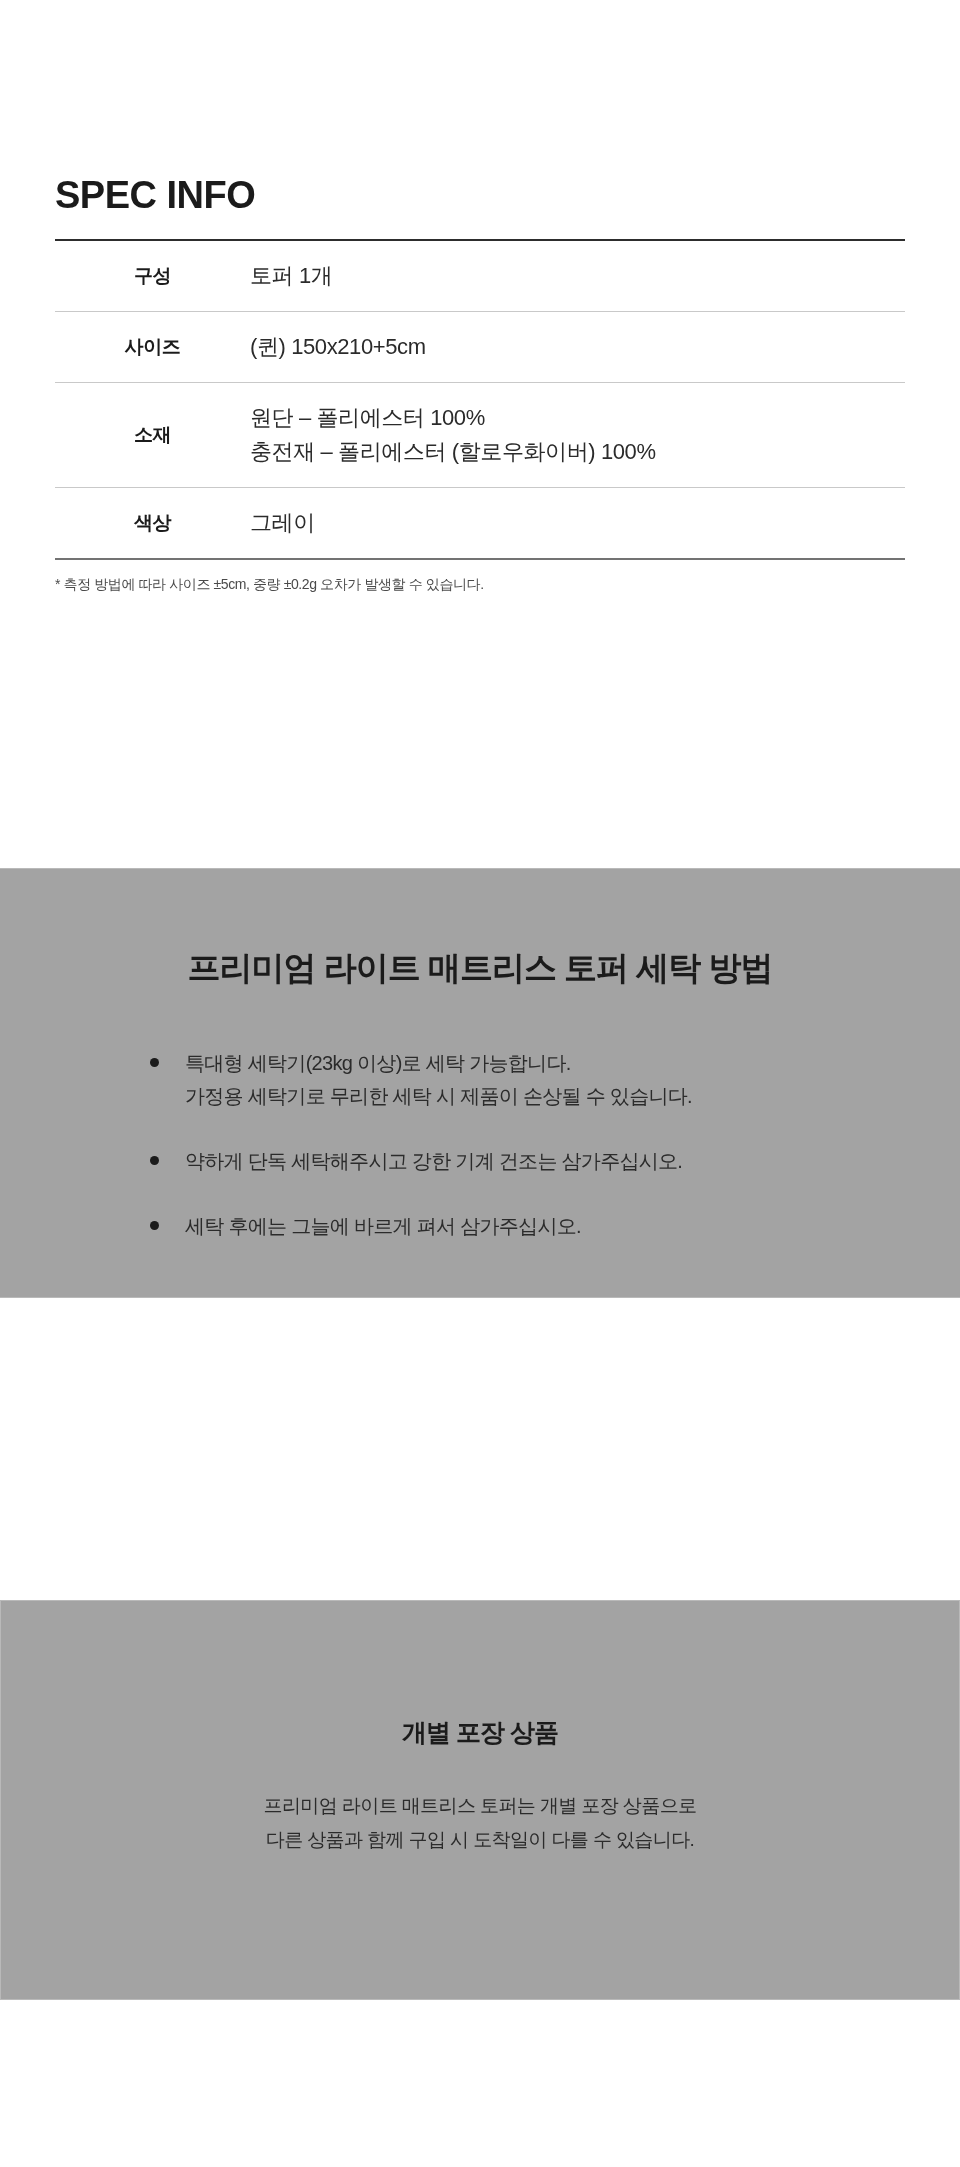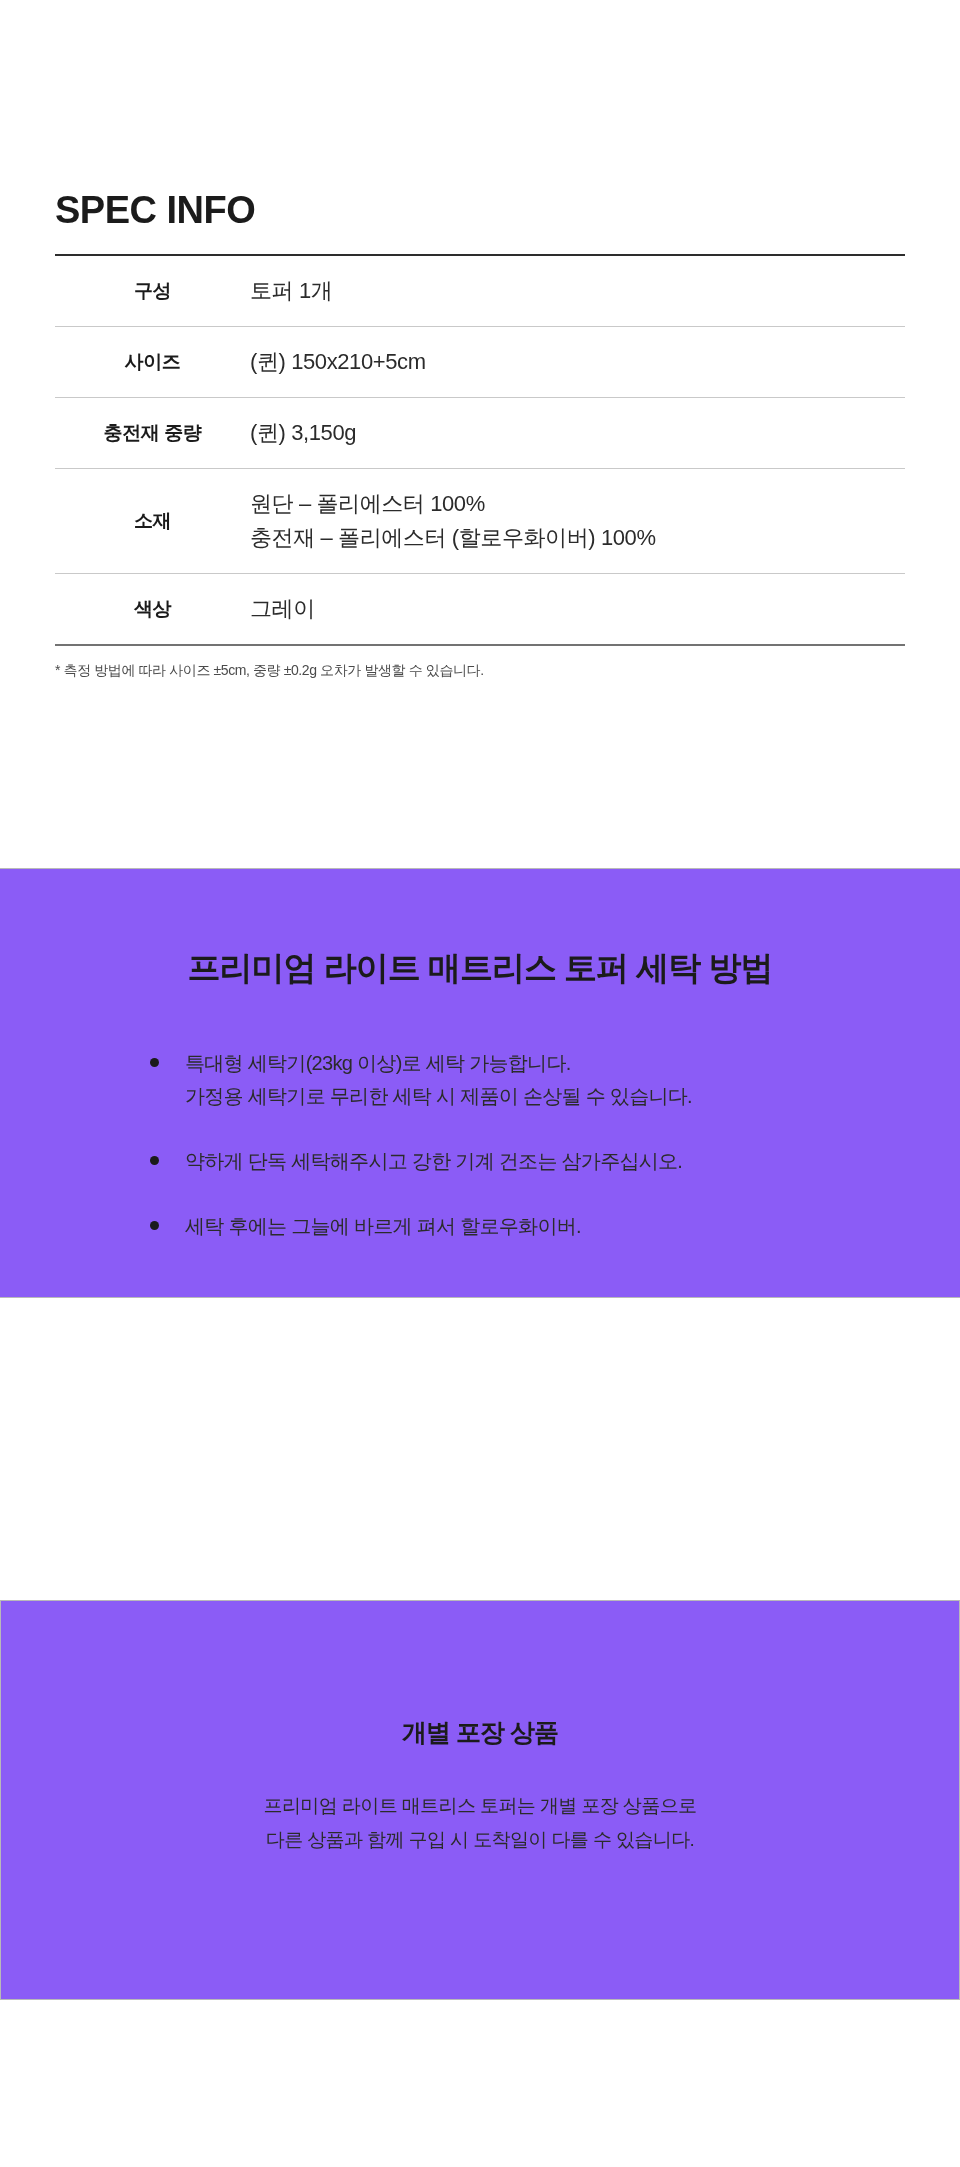--- a/index.html
+++ b/index.html
@@ -19,21 +19,21 @@
     position: relative;
     width: 960px;
     min-height: 2167px;
     box-sizing: border-box;
   }
 
   
   .spec-section {
     position: absolute;
     left: 55px;
-    top: 190px;
+    top: 175px;
     width: 850px;
   }
   .spec-title {
     font-size: 38px;
     font-weight: 700;
     letter-spacing: -0.5px;
     color: #1b1b1b;
     margin: 0 0 22px 0;
     line-height: 1.1;
   }
@@ -79,21 +79,21 @@
   .spec-notes div {
     white-space: pre;
   }
 
   
   .box {
     position: absolute;
     left: 0;
     box-sizing: border-box;
     border: 1px solid #b9b9b9;
-    background: #8b5cf6;
+    background: #a3a3a3;
   }
   .box-wash {
     top: 868px;
     width: 960px;
     height: 430px;
     border-left: none;
     border-right: none;
   }
   .wash-title {
     text-align: center;
@@ -165,24 +165,20 @@
 
     <table class="spec-table">
       <tbody>
         <tr>
           <th>구성</th>
           <td>토퍼 1개</td>
         </tr>
         <tr>
           <th>사이즈</th>
           <td>(퀸) 150x210+5cm</td>
-        </tr>
-        <tr>
-          <th>충전재 중량</th>
-          <td>(퀸) 3,150g</td>
         </tr>
         <tr>
           <th>소재</th>
           <td>
             <span style="display:block">원단 – 폴리에스터 100%</span>
             <span style="display:block">충전재 – 폴리에스터 (할로우화이버) 100%</span>
           </td>
         </tr>
         <tr>
           <th>색상</th>
@@ -203,21 +199,21 @@
         <span class="wash-bullet"></span>
         <span class="wash-line">특대형 세탁기(23kg 이상)로 세탁 가능합니다.</span>
         <span class="wash-line">가정용 세탁기로 무리한 세탁 시 제품이 손상될 수 있습니다.</span>
       </li>
       <li class="wash-item">
         <span class="wash-bullet"></span>
         <span class="wash-line">약하게 단독 세탁해주시고 강한 기계 건조는 삼가주십시오.</span>
       </li>
       <li class="wash-item">
         <span class="wash-bullet"></span>
-        <span class="wash-line">세탁 후에는 그늘에 바르게 펴서 할로우화이버.</span>
+        <span class="wash-line">세탁 후에는 그늘에 바르게 펴서 삼가주십시오.</span>
       </li>
     </ul>
   </section>
 
   <section class="box box-pack">
     <h3 class="pack-title">개별 포장 상품</h3>
     <p class="pack-desc">
       <span>프리미엄 라이트 매트리스 토퍼는 개별 포장 상품으로</span>
       <span>다른 상품과 함께 구입 시 도착일이 다를 수 있습니다.</span>
     </p>

